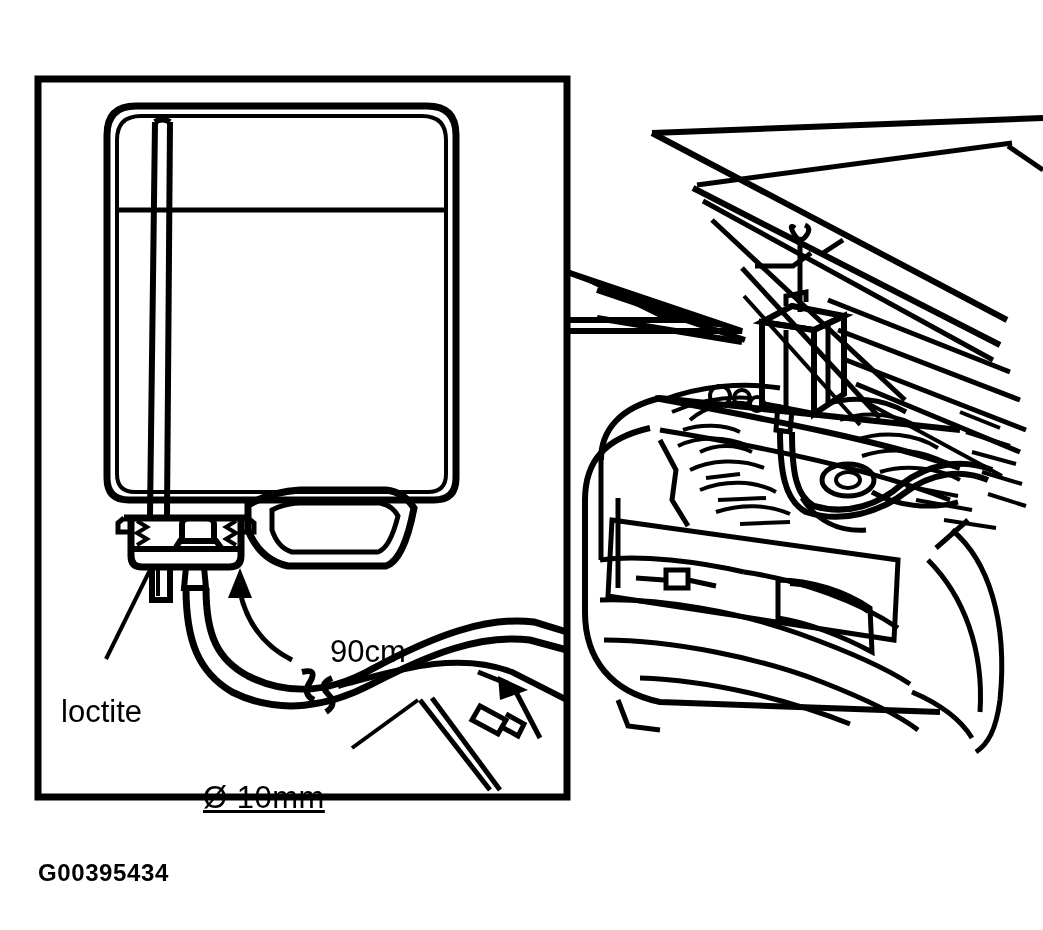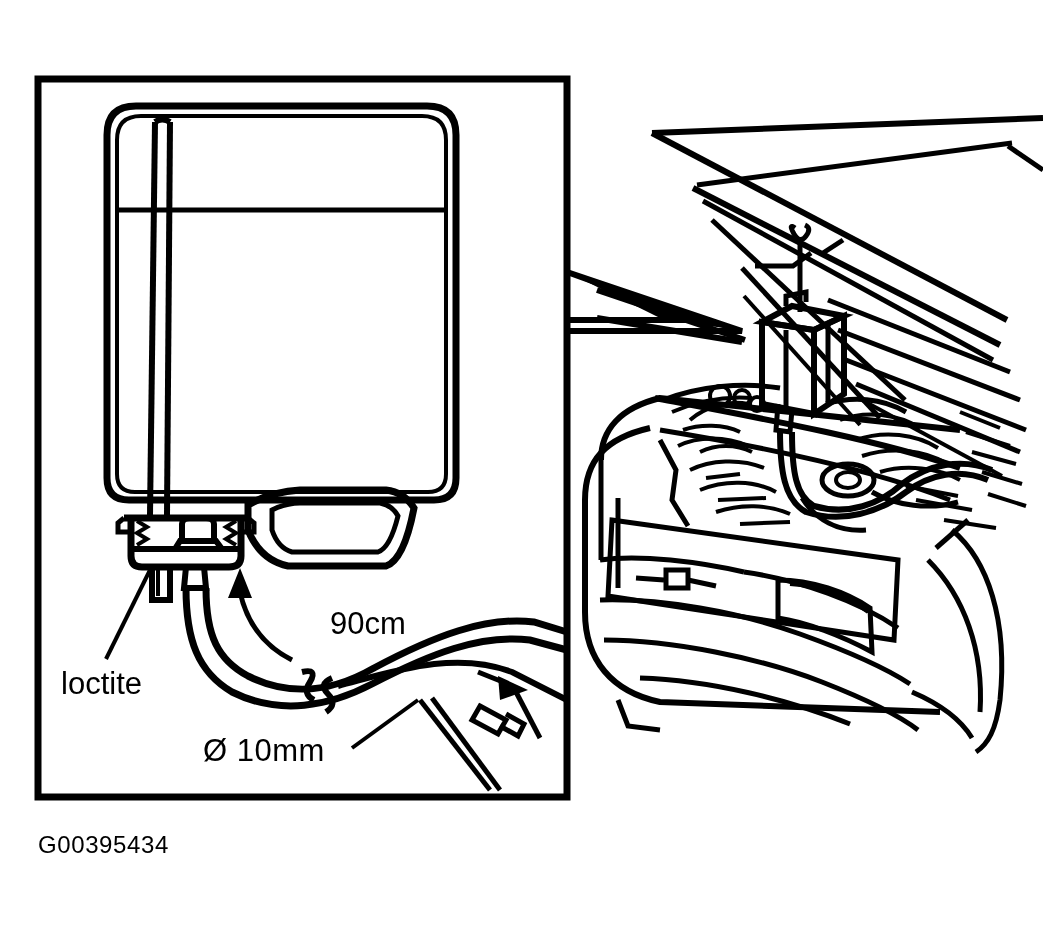--- a/index.html
+++ b/index.html
@@ -28,42 +28,45 @@
     width: 1043px;
     height: 930px;
     display: block;
   }
   .lbl {
     position: absolute;
     color: #000000;
     font-family: "Liberation Sans", sans-serif;
     white-space: nowrap;
     line-height: 1;
+    margin-top: 28px;
   }
   #label-loctite {
     left: 61px;
     top: 668px;
     font-size: 31px;
   }
   #label-length {
     left: 330px;
     top: 608px;
     font-size: 31px;
   }
   #label-diameter {
     left: 203px;
-    top: 735px;
+    top: 754px;
     font-size: 31px;
     letter-spacing: 0.5px;
+    text-decoration: underline;
   }
   #label-figure-id {
     left: 38px;
     top: 833px;
     font-size: 24px;
     letter-spacing: 0.6px;
+    font-weight: bold;
   }
 </style>
 </head>
 <body>
 
 <div id="figure-root">
 
   <svg class="figure-canvas" viewBox="0 0 1043 930" xmlns="http://www.w3.org/2000/svg">
 
     <rect x="0" y="0" width="1043" height="930" fill="#ffffff"></rect>

